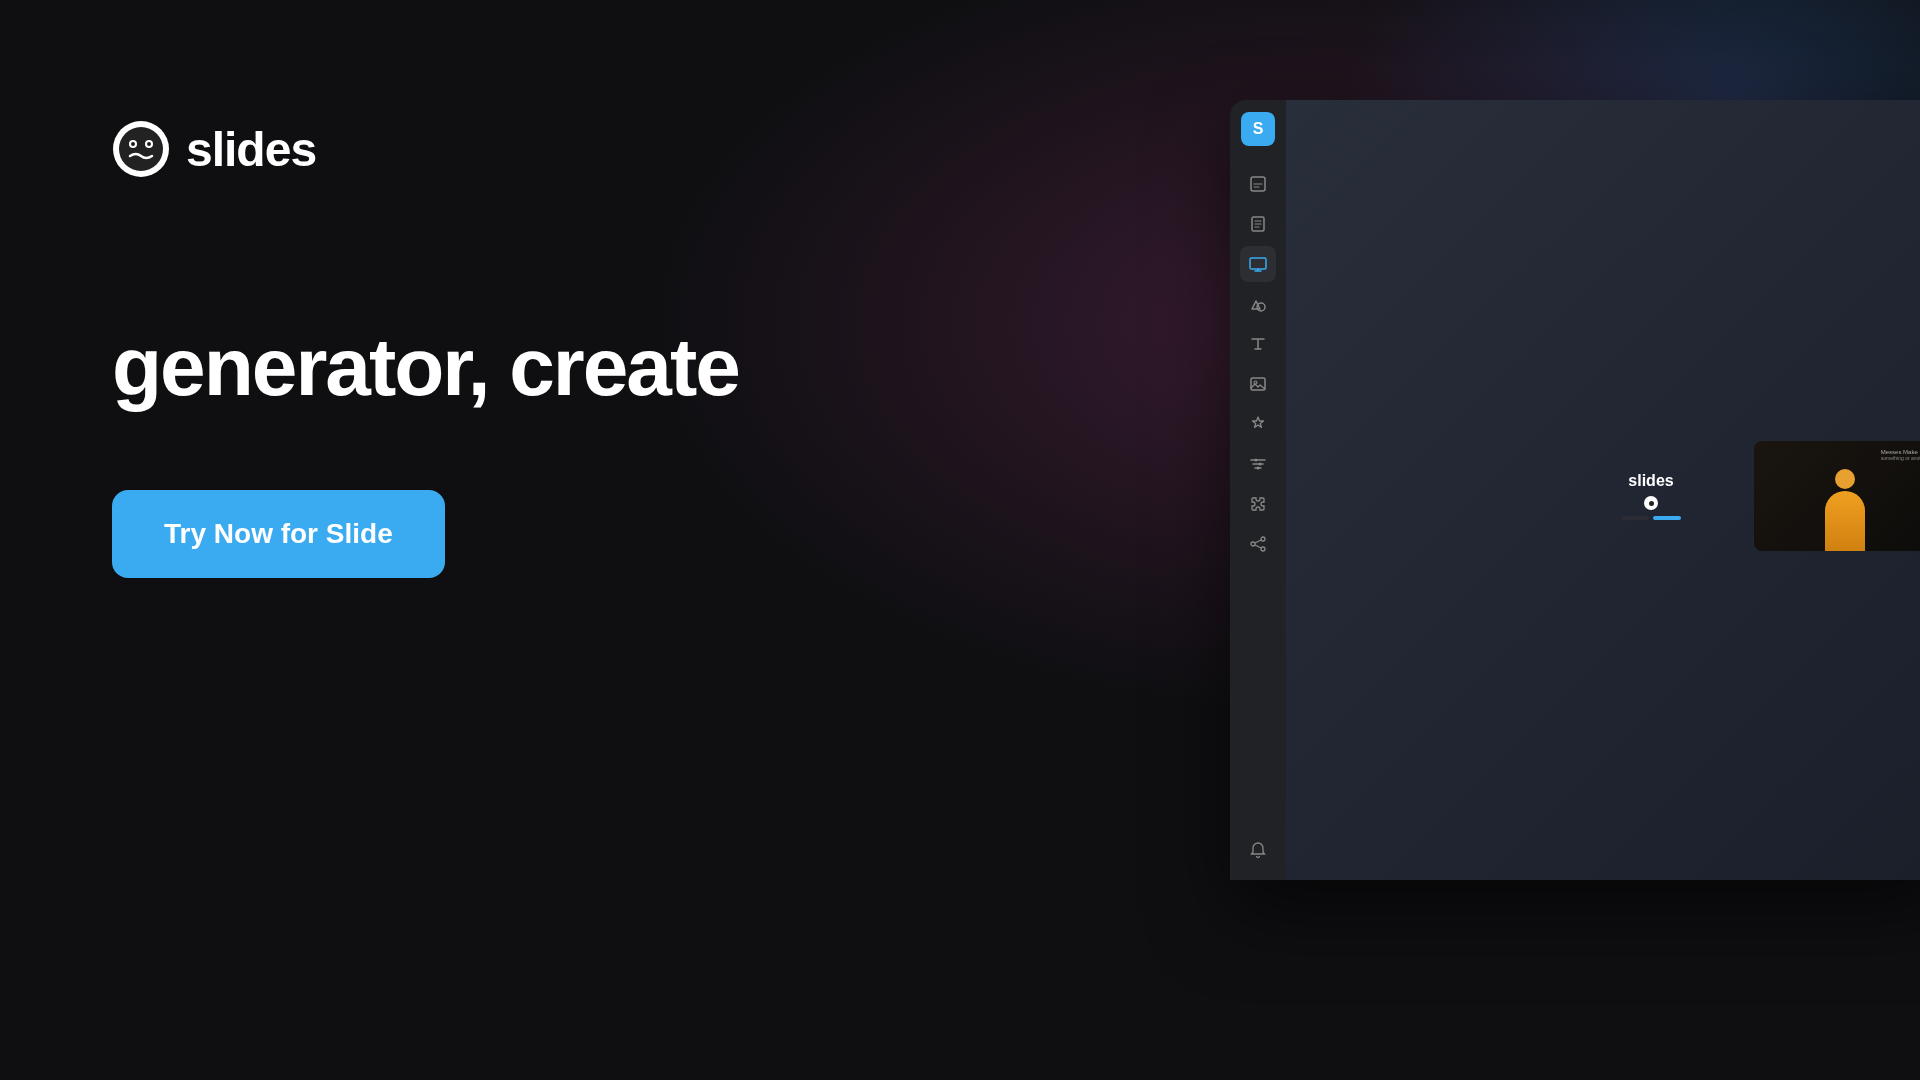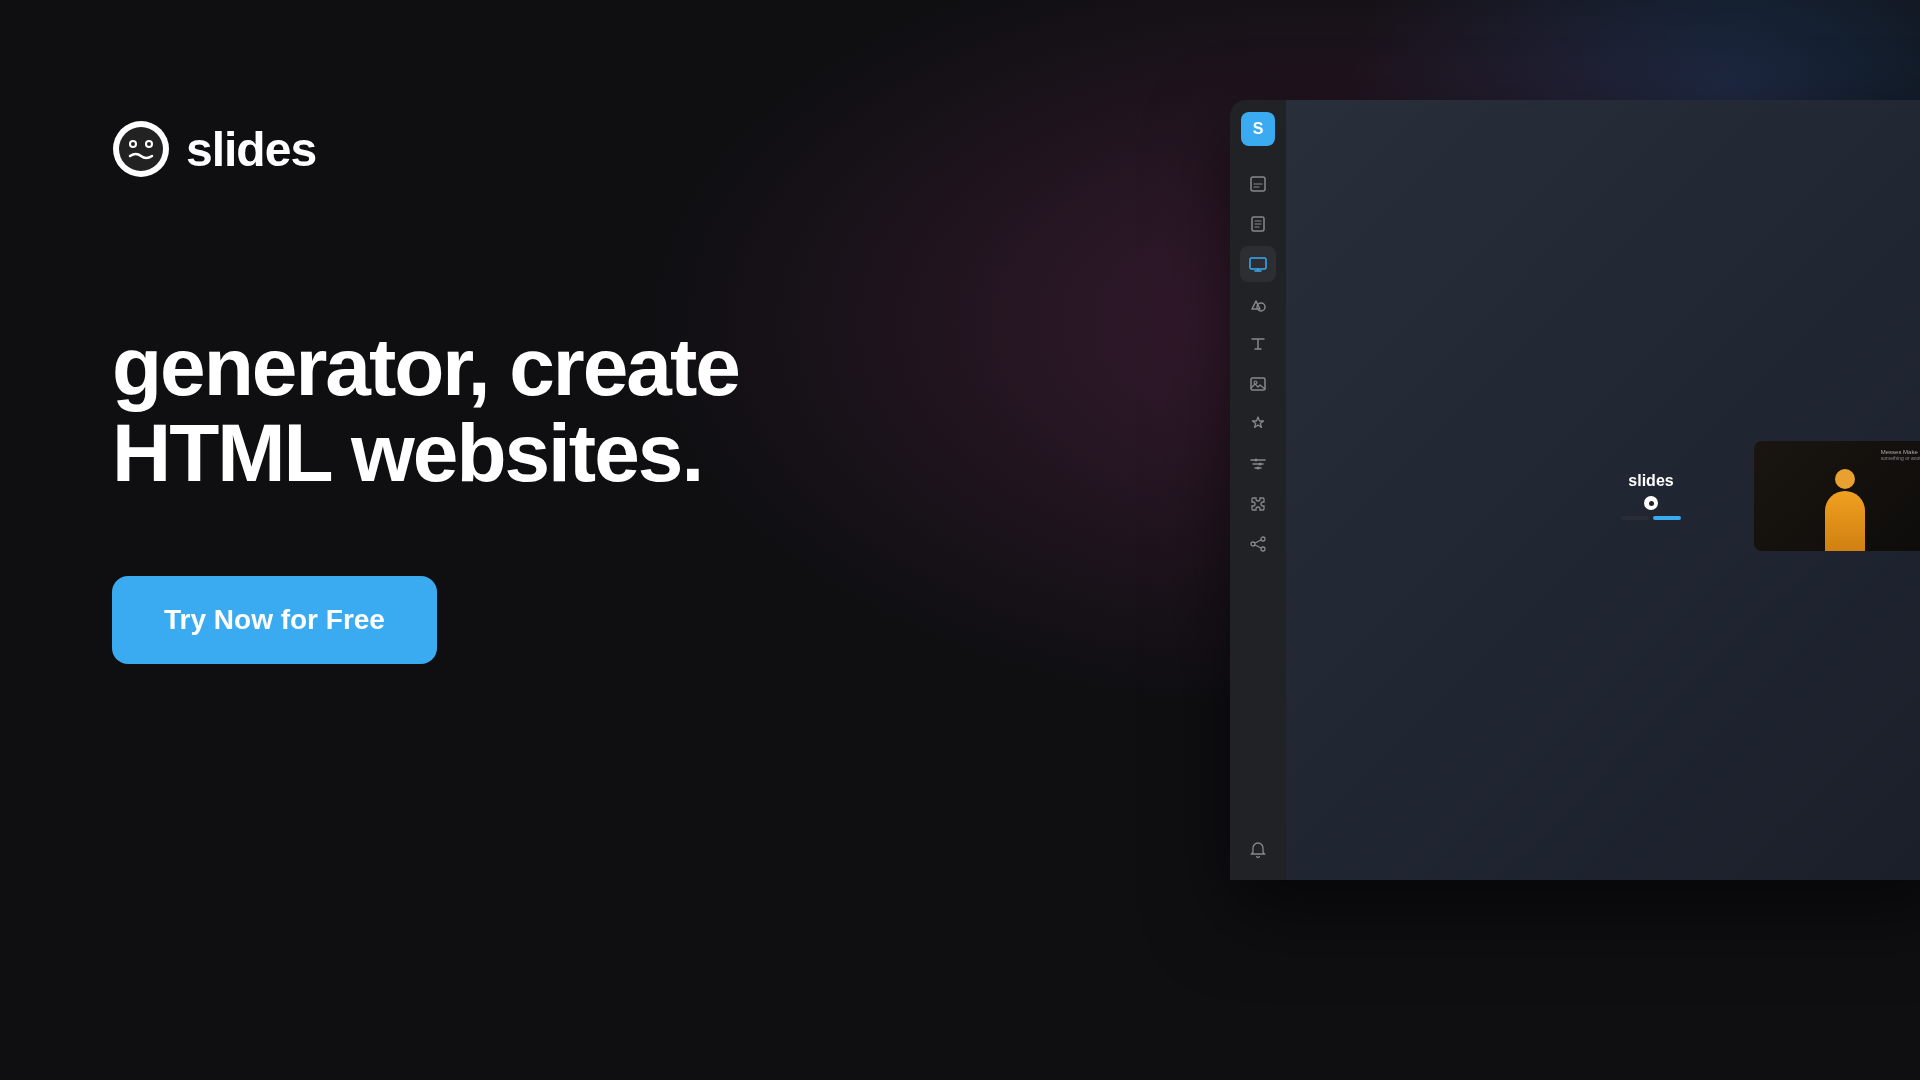--- a/index.html
+++ b/index.html
@@ -453,25 +453,24 @@
 
       <path d="M18 36 Q24 32 29 36 Q34 40 40 36" stroke="#fff" stroke-width="2.5" fill="none" stroke-linecap="round"></path>
     </svg>
     <span class="logo-text">slides</span>
   </div>
 
   
   <div class="hero-title">
     <br>
     <span>generator, create</span><br>
-    <span>HTML websites.</span>
   </div>
 
   
-  <button class="cta-button">Try Now for Free</button>
+  <button class="cta-button">Try Now for Slide</button>
 </div>
 
 <div class="app-mockup">
 
   <div class="app-sidebar">
     <div class="sidebar-logo">S</div>
 
     <div class="sidebar-icon">
       <svg width="18" height="18" viewBox="0 0 18 18" fill="none">
         <rect x="2" y="2" width="14" height="14" rx="2" stroke="#888" stroke-width="1.5"></rect>

